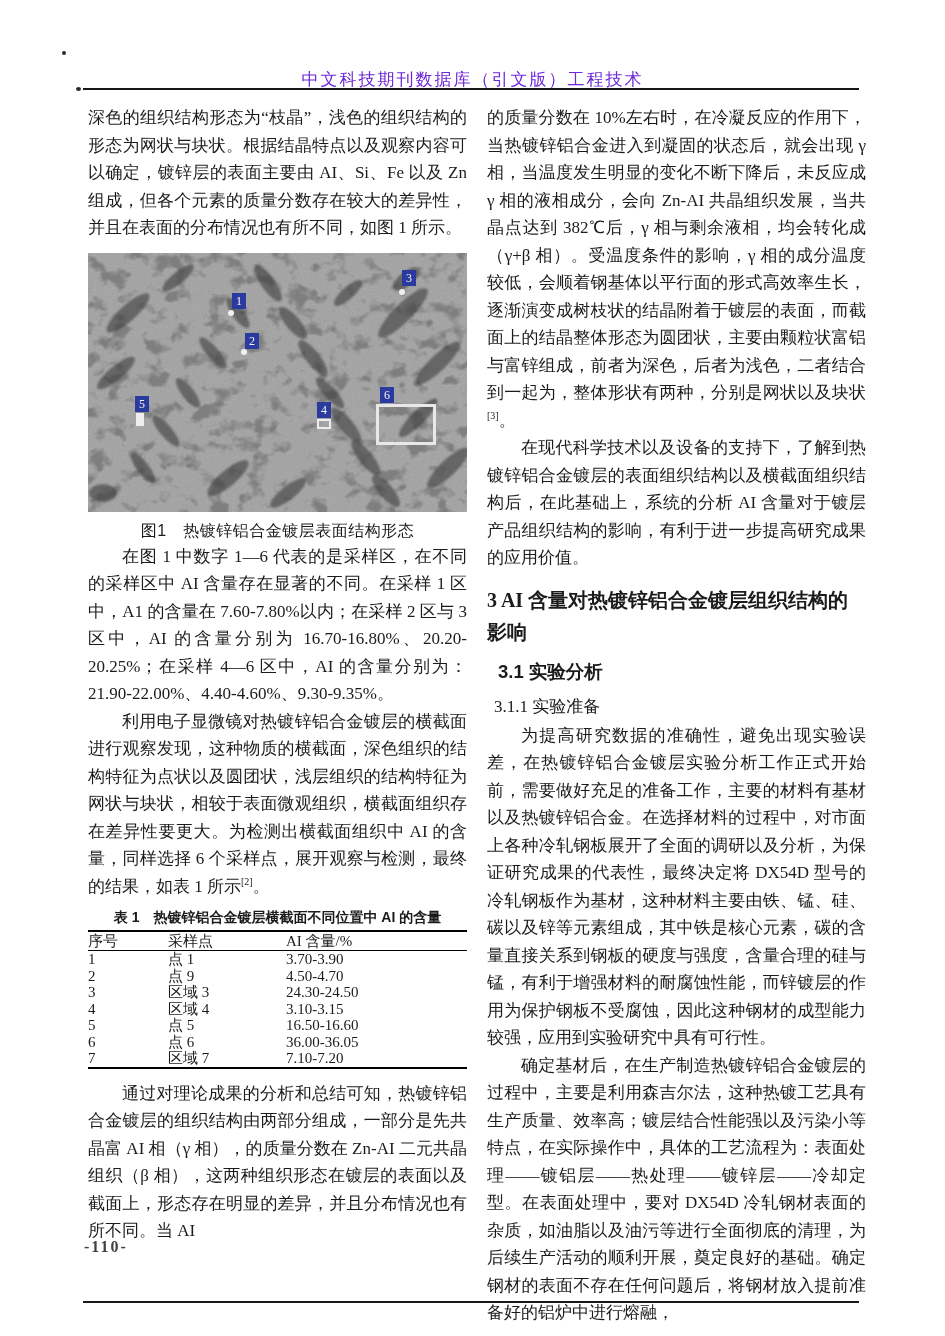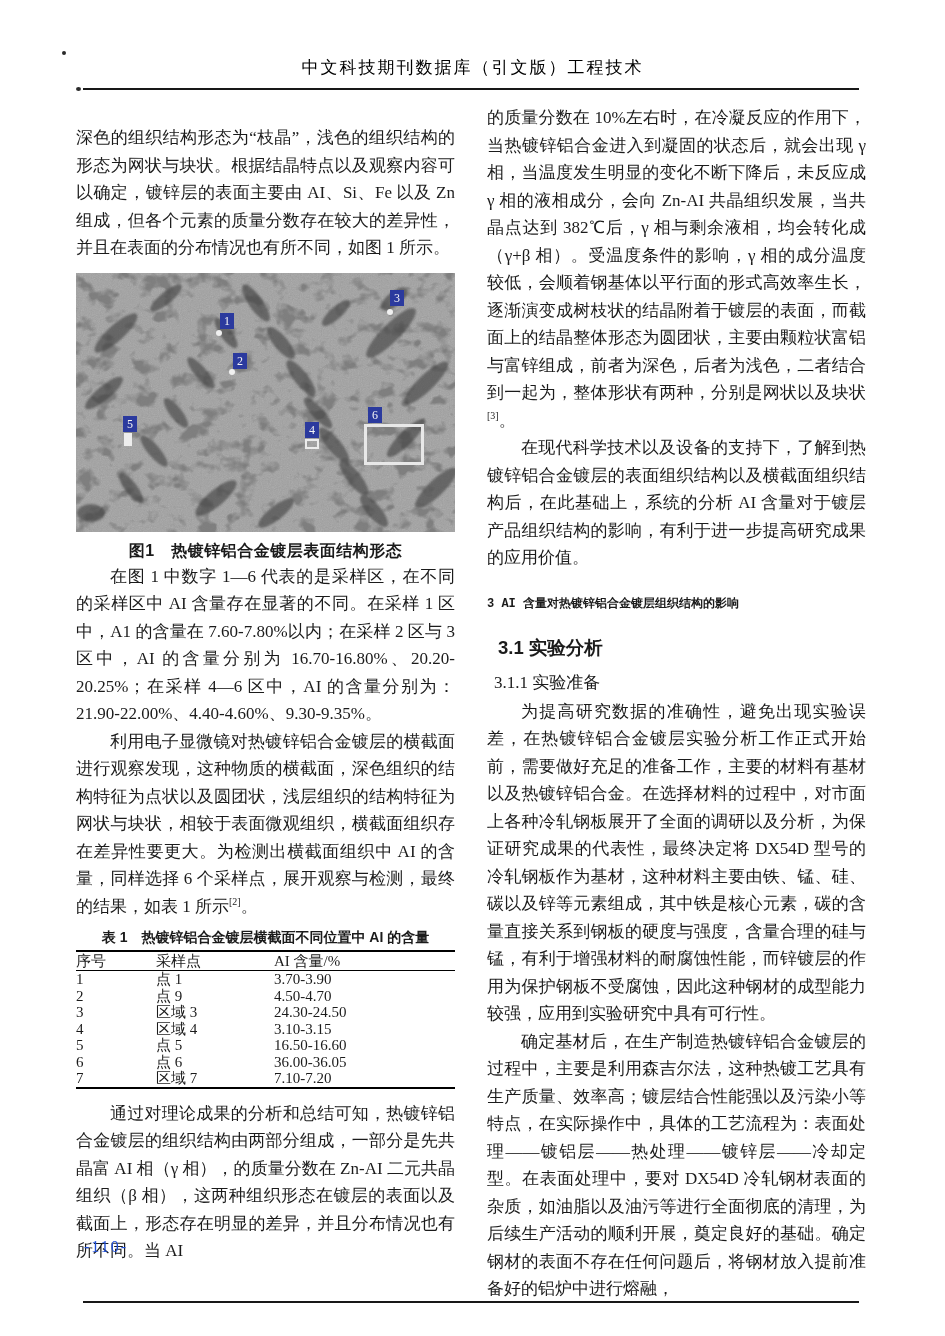--- a/index.html
+++ b/index.html
@@ -1,76 +1,76 @@
 <!DOCTYPE html>
 <html><head>
 <meta charset="utf-8">
 <style>
   html,body{margin:0;padding:0;}
   body{
     width:945px;height:1336px;position:relative;background:#ffffff;
     font-family:"Liberation Serif", serif;color:#1b1b1b;overflow:hidden;
   }
   
-  .journal-header{position:absolute;top:56px;left:0;width:945px;text-align:center;
-    font-size:17px;letter-spacing:2px;color:#000000;}
+  .journal-header{position:absolute;top:68px;left:0;width:945px;text-align:center;
+    font-size:17px;letter-spacing:2px;color:#6d28d9;}
   .header-rule{position:absolute;top:88px;left:83px;width:776px;height:2px;background:#181818;}
   .footer-rule{position:absolute;top:1301px;left:83px;width:776px;height:2px;background:#181818;}
   .speck{position:absolute;background:#2a2a2a;border-radius:50%;}
   .speck.s1{left:62px;top:51px;width:4px;height:4px;}
   .speck.s2{left:76px;top:87px;width:5px;height:4px;}
 
   
   .col{position:absolute;top:104px;width:379px;font-size:17px;line-height:27.5px;
     text-align:justify;text-justify:inter-ideograph;}
-  .col-left{left:76px;margin-top:20px;}
+  .col-left{left:88px;}
   .col-right{left:487px;}
   p{margin:0;text-indent:2em;}
   p.noindent{text-indent:0;}
   sup{font-size:10px;line-height:0;vertical-align:super;}
 
   
   .figure-wrap{position:relative;width:379px;height:259px;margin-top:11px;background:#a1a1a1;}
   .figure-wrap svg{display:block;}
   .marker{position:absolute;width:14px;height:16px;background:#2b3a9e;color:#f5f5f5;
     font-size:12px;line-height:16px;text-align:center;font-family:"Liberation Serif",serif;}
   .m1{left:144px;top:40px;} .m2{left:157px;top:80px;} .m3{left:314px;top:17px;}
   .m4{left:229px;top:149px;} .m5{left:47px;top:143px;} .m6{left:292px;top:134px;}
   .mdot{position:absolute;width:6px;height:6px;border-radius:50%;background:#f0f0f0;}
   .d1{left:140px;top:57px;} .d2{left:153px;top:96px;} .d3{left:311px;top:36px;}
   .mrect{position:absolute;background:transparent;}
   .r4{left:229px;top:166px;width:10px;height:6px;border:2px solid #ededed;}
   .r5{left:48px;top:160px;width:8px;height:13px;background:#ededed;}
   .r6{left:288px;top:151px;width:54px;height:35px;border:3px solid #e8e8e8;}
 
   .fig-caption{margin-top:7px;text-align:center;font-family:"Liberation Sans",sans-serif;
-    font-weight:bold;font-size:16px;line-height:24px;text-indent:0;letter-spacing:0.5px;}
+    font-weight:normal;font-size:16px;line-height:24px;text-indent:0;letter-spacing:0.5px;}
 
   
   .tbl-caption{margin-top:6px;text-align:center;font-family:"Liberation Sans",sans-serif;
     font-weight:bold;font-size:14px;line-height:22px;text-indent:0;}
   table.data{width:100%;border-collapse:collapse;font-size:15px;margin-top:2px;
     border-top:2.5px solid #000;border-bottom:2.5px solid #000;}
   table.data th{font-weight:normal;text-align:left;border-bottom:1.5px solid #000;
     padding:0;height:18px;line-height:18px;}
   table.data td{padding:0;height:16.5px;line-height:16.5px;}
   .c0{width:80px;} .c1{width:118px;}
 
   .para-after-table{margin-top:11px;}
 
   
-  .h3{font-family:Liberation Mono, monospace;font-weight:bold;font-size:12px;
-    line-height:40px;margin:12px 0 0 0;text-indent:0;text-align:left;}
+  .h3{font-family:Liberation Serif, serif;font-weight:bold;font-size:20px;
+    line-height:32px;margin:12px 0 0 0;text-indent:0;text-align:left;}
   .h31{font-family:"Liberation Sans",sans-serif;font-weight:bold;font-size:18.5px;
     line-height:28px;margin:10px 0 0 11px;text-indent:0;text-align:left;}
   .h311{font-size:17px;line-height:26px;margin:8px 0 2px 7px;text-indent:0;text-align:left;}
 
   
-  .page-number{position:absolute;left:84px;top:1238px;font-size:16px;font-weight:normal;
-    letter-spacing:2px;color:#1d4ed8;}
+  .page-number{position:absolute;left:84px;top:1238px;font-size:16px;font-weight:bold;
+    letter-spacing:2px;color:#404040;}
 </style>
 </head>
 <body>
 
 <div class="speck s1"></div>
 <div class="speck s2"></div>
 
 <div class="journal-header">中文科技期刊数据库（引文版）工程技术</div>
 <div class="header-rule"></div>
 

